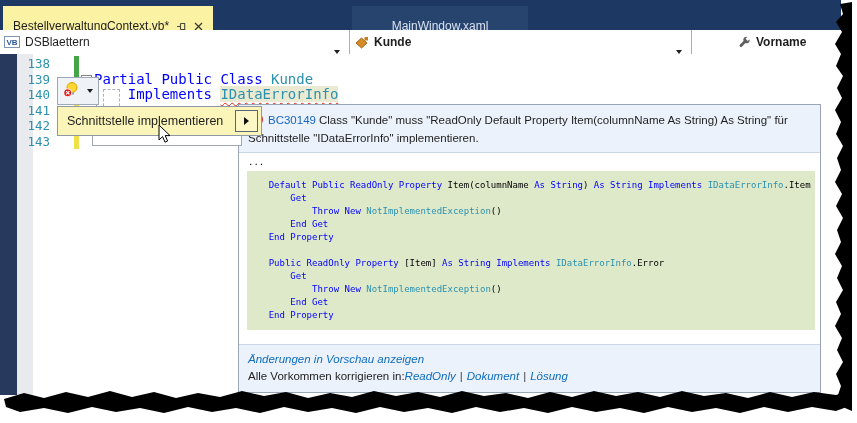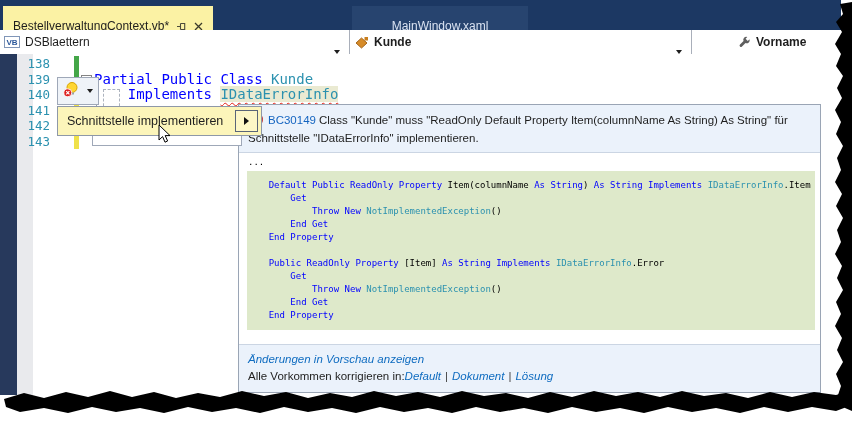--- a/index.html
+++ b/index.html
@@ -213,21 +213,21 @@
           <div class="code-line"><span class="tk-plain">    </span><span class="tk-kw">End Property</span></div>
         </div>
       <div class="pv-after">
           <div class="code-line"><span class="tk-kw">End Class</span></div>
         </div>
       <div class="tt-ellipsis">...</div>
     </div>
     <div class="tt-footer">
       <div><span class="link">Änderungen in Vorschau anzeigen</span></div>
       <div>
-        <span class="fixall-label">Alle Vorkommen korrigieren in:</span><span class="link">Default</span><span class="sep">|</span><span class="link">Dokument</span><span class="sep">|</span><span class="link">Lösung</span>
+        <span class="fixall-label">Alle Vorkommen korrigieren in:</span><span class="link">ReadOnly</span><span class="sep">|</span><span class="link">Dokument</span><span class="sep">|</span><span class="link">Lösung</span>
       </div>
     </div>
   </div>
 
   <svg class="torn" style="left:827px;top:0;" width="30" height="423" viewBox="0 0 30 423">
     <path fill="#000" d="M25 2 L13 4 L16 14 L9 22 L15 32 L8 44 L14 54 L9 66 L16 76 L10 88 L15 98 L8 110 L14 122 L9 134 L16 146 L10 158 L14 170 L8 182 L15 194 L9 206 L16 218 L10 230 L14 242 L8 254 L15 266 L10 278 L16 290 L9 302 L14 314 L8 326 L15 338 L10 350 L16 362 L9 374 L14 386 L10 398 L18 408 L25 411 Z"></path>
   </svg>
   <svg class="torn" style="left:0;top:385px;" width="857" height="38" viewBox="0 0 857 38">
     <path fill="#000" d="M4 14 L24 8 L44 13 L66 7 L88 12 L110 6 L132 12 L154 7 L176 13 L198 8 L220 12 L242 6 L264 11 L286 7 L308 13 L330 8 L352 12 L374 6 L396 11 L418 7 L440 12 L462 6 L484 11 L506 8 L528 13 L550 7 L572 12 L594 6 L616 11 L638 7 L660 12 L682 6 L704 11 L726 8 L748 13 L770 7 L792 12 L814 7 L836 10 L850 6 L852 20 L836 26 L812 22 L788 27 L764 22 L740 28 L716 23 L692 27 L668 22 L644 28 L620 23 L596 27 L572 22 L548 28 L524 23 L500 27 L476 22 L452 28 L428 23 L404 27 L380 22 L356 28 L332 23 L308 27 L284 22 L260 28 L236 23 L212 27 L188 22 L164 28 L140 23 L116 27 L92 22 L68 28 L44 23 L20 27 L6 22 Z"></path>
   </svg>

